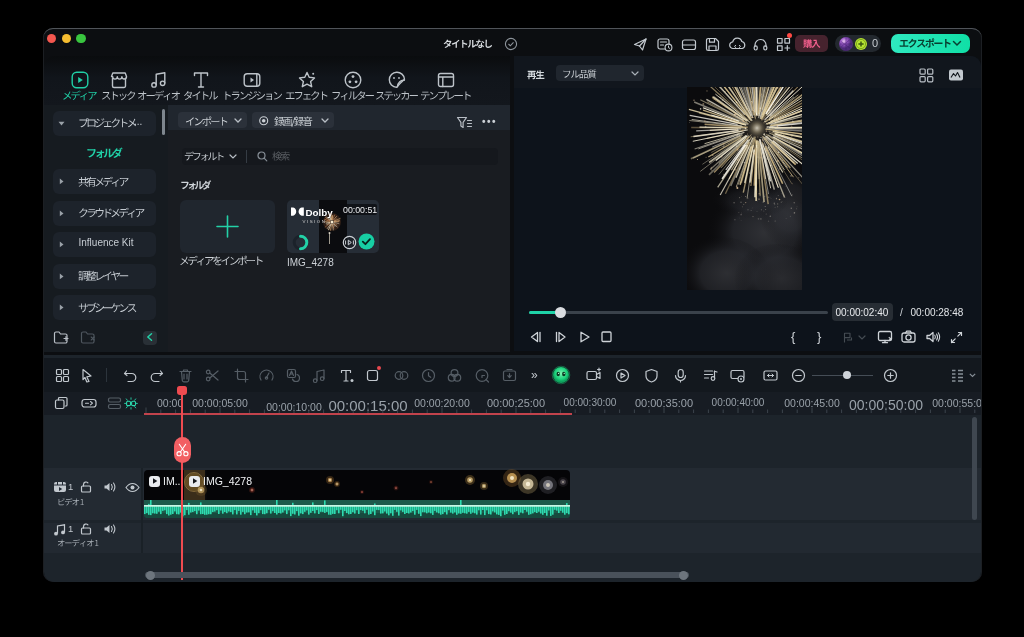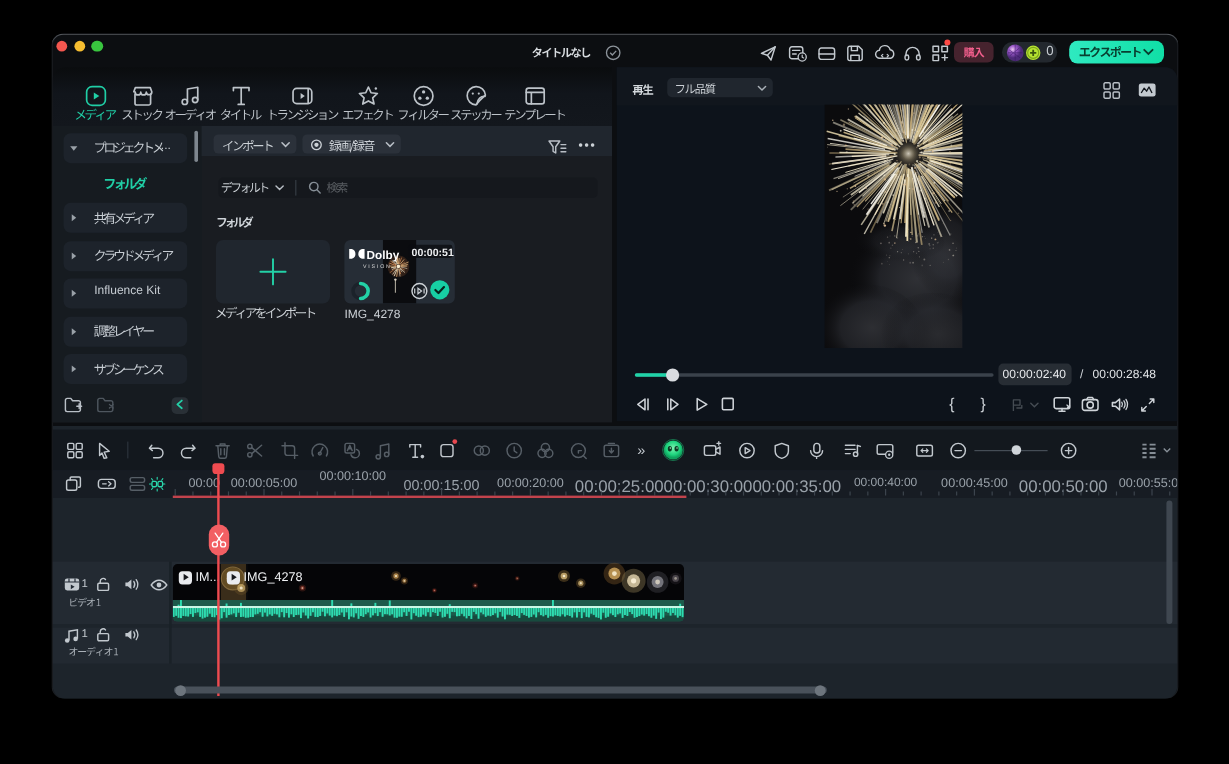--- a/index.html
+++ b/index.html
@@ -292,21 +292,21 @@
 <line x1="10.5" y1="33" x2="10.5" y2="44" stroke="#d8d0c0" stroke-width=".9" opacity=".8"></line>
     <circle cx="10.5" cy="33" r="1" fill="#e8e0d0" opacity=".9"></circle>
   </svg>
 <svg class="ic" style="left:290.5px;top:206.5px" width="42" height="20" viewBox="0 0 42 20">
     <path d="M0 .5h2.2a4.3 4.3 0 0 1 0 8.2H0Z M0 .5v8.2" fill="#fff"></path>
     <path d="M12.8 .5h-2.2a4.3 4.3 0 0 0 0 8.2h2.2Z" fill="#fff"></path>
     <text x="14.5" y="8.6" font-family="Liberation Sans" font-size="9.8" font-weight="bold" fill="#fff">Dolby</text>
     <text x="11.5" y="16.2" font-family="Liberation Sans" font-size="4.4" letter-spacing="1.5" fill="#d8d8d8">VISION</text>
   </svg>
 <div class="abs" style="left:340px;top:204px;width:37px;height:11px;border-radius:2px;background:rgba(10,12,16,.78)"></div>
-<div class="abs" style="left:343px;top:204.5px;font-size:8.8px;font-weight:bold;color:#eceef0">00:00:51</div>
+<div class="abs" style="left:343px;top:204.5px;font-size:8.8px;font-weight:normal;color:#eceef0">00:00:51</div>
 <svg class="ic" style="left:292px;top:234px" width="17" height="17">
     <circle cx="8.5" cy="8.5" r="6.3" fill="none" stroke="#1b2129" stroke-width="3" opacity=".9"></circle>
     <path d="M8.5 2.2A6.3 6.3 0 0 1 14.8 8.5 6.3 6.3 0 0 1 8.5 14.8" fill="none" stroke="#23d1a7" stroke-width="3" stroke-linecap="round"></path>
   </svg>
 <svg class="ic" style="left:342px;top:235px" width="15" height="15">
     <circle cx="7.5" cy="7.5" r="6.2" fill="rgba(20,24,30,.55)" stroke="#cdd2d7" stroke-width="1.2"></circle>
     <path d="M6.3 5.2l3 2.3-3 2.3z" fill="none" stroke="#cdd2d7" stroke-width="1"></path>
     <path d="M3.6 5.5v4M11.4 5.5v4" stroke="#cdd2d7" stroke-width="1"></path>
   </svg>
 <svg class="ic" style="left:358px;top:233px" width="17" height="17">
@@ -971,26 +971,26 @@
     <rect x="1.5" y="8.5" width="12" height="4" rx="1.5" fill="none" stroke="#565e66" stroke-width="1.2" stroke-linecap="round" stroke-linejoin="round"></rect>
   </svg>
 <svg class="ic" style="left:124px;top:396.5px" width="14" height="13" viewBox="0 0 14 13">
     <rect x="2.6" y="4.2" width="3.9" height="4.4" rx="1.2" fill="none" stroke="#2ad8ad" stroke-width="1.1" stroke-linecap="round" stroke-linejoin="round"></rect>
     <rect x="7.6" y="4.2" width="3.9" height="4.4" rx="1.2" fill="none" stroke="#2ad8ad" stroke-width="1.1" stroke-linecap="round" stroke-linejoin="round"></rect>
     <path d="M7 .8v1.5M7 10.6v1.5M2.3 1.9l1 1.3M11.7 1.9l-1 1.3M2.3 10.9l1-1.3M11.7 10.9l-1-1.3M.6 6.4h1.3M12.1 6.4h1.3" fill="none" stroke="#2ad8ad" stroke-width="0.9" stroke-linecap="round" stroke-linejoin="round"></path>
   </svg>
 <div class="abs" style="left:0px;top:392px;width:981px;height:22px;overflow:hidden">
     <div class="abs" style="left:157px;top:6px;line-height:1;font-size:10.5px;color:#99a1a9;white-space:nowrap">00:00</div>
     <div class="abs" style="left:220.0px;top:6px;line-height:1;font-size:10.5px;color:#99a1a9;white-space:nowrap;transform:translateX(-50%)">00:00:05:00</div>
-    <div class="abs" style="left:294.0px;top:0;line-height:1;font-size:10.5px;color:#99a1a9;white-space:nowrap;transform:translateX(-50%)">00:00:10:00</div>
-    <div class="abs" style="left:368.0px;top:6px;line-height:1;font-size:12px;color:#99a1a9;white-space:nowrap;transform:translateX(-50%)">00:00:15:00</div>
+    <div class="abs" style="left:294.0px;top:10px;line-height:1;font-size:10.5px;color:#99a1a9;white-space:nowrap;transform:translateX(-50%)">00:00:10:00</div>
+    <div class="abs" style="left:368.0px;top:6px;line-height:1;font-size:15px;color:#99a1a9;white-space:nowrap;transform:translateX(-50%)">00:00:15:00</div>
     <div class="abs" style="left:442.0px;top:6px;line-height:1;font-size:10.5px;color:#99a1a9;white-space:nowrap;transform:translateX(-50%)">00:00:20:00</div>
-    <div class="abs" style="left:516.0px;top:6px;line-height:1;font-size:14px;color:#99a1a9;white-space:nowrap;transform:translateX(-50%)">00:00:25:00</div>
-    <div class="abs" style="left:590.0px;top:6px;line-height:1;font-size:14px;color:#99a1a9;white-space:nowrap;transform:translateX(-50%)">00:00:30:00</div>
-    <div class="abs" style="left:664.0px;top:6px;line-height:1;font-size:14px;color:#99a1a9;white-space:nowrap;transform:translateX(-50%)">00:00:35:00</div>
+    <div class="abs" style="left:516.0px;top:6px;line-height:1;font-size:11px;color:#99a1a9;white-space:nowrap;transform:translateX(-50%)">00:00:25:00</div>
+    <div class="abs" style="left:590.0px;top:6px;line-height:1;font-size:10px;color:#99a1a9;white-space:nowrap;transform:translateX(-50%)">00:00:30:00</div>
+    <div class="abs" style="left:664.0px;top:6px;line-height:1;font-size:11px;color:#99a1a9;white-space:nowrap;transform:translateX(-50%)">00:00:35:00</div>
     <div class="abs" style="left:738.0px;top:6px;line-height:1;font-size:10px;color:#99a1a9;white-space:nowrap;transform:translateX(-50%)">00:00:40:00</div>
     <div class="abs" style="left:812.0px;top:6px;line-height:1;font-size:10.5px;color:#99a1a9;white-space:nowrap;transform:translateX(-50%)">00:00:45:00</div>
     <div class="abs" style="left:886.0px;top:6px;line-height:1;font-size:14px;color:#99a1a9;white-space:nowrap;transform:translateX(-50%)">00:00:50:00</div>
     <div class="abs" style="left:960.0px;top:6px;line-height:1;font-size:10.5px;color:#99a1a9;white-space:nowrap;transform:translateX(-50%)">00:00:55:00</div>
   </div>
 <svg class="ic" style="left:0px;top:0px" width="1024" height="637" viewBox="0 0 1024 637" pointer-events="none">
     <line x1="146.0" y1="407.5" x2="146.0" y2="413" stroke="#3c444d" stroke-width="1"></line>
     <line x1="160.8" y1="409.5" x2="160.8" y2="413" stroke="#3c444d" stroke-width="1"></line>
     <line x1="175.6" y1="409.5" x2="175.6" y2="413" stroke="#3c444d" stroke-width="1"></line>
     <line x1="190.4" y1="409.5" x2="190.4" y2="413" stroke="#3c444d" stroke-width="1"></line>

